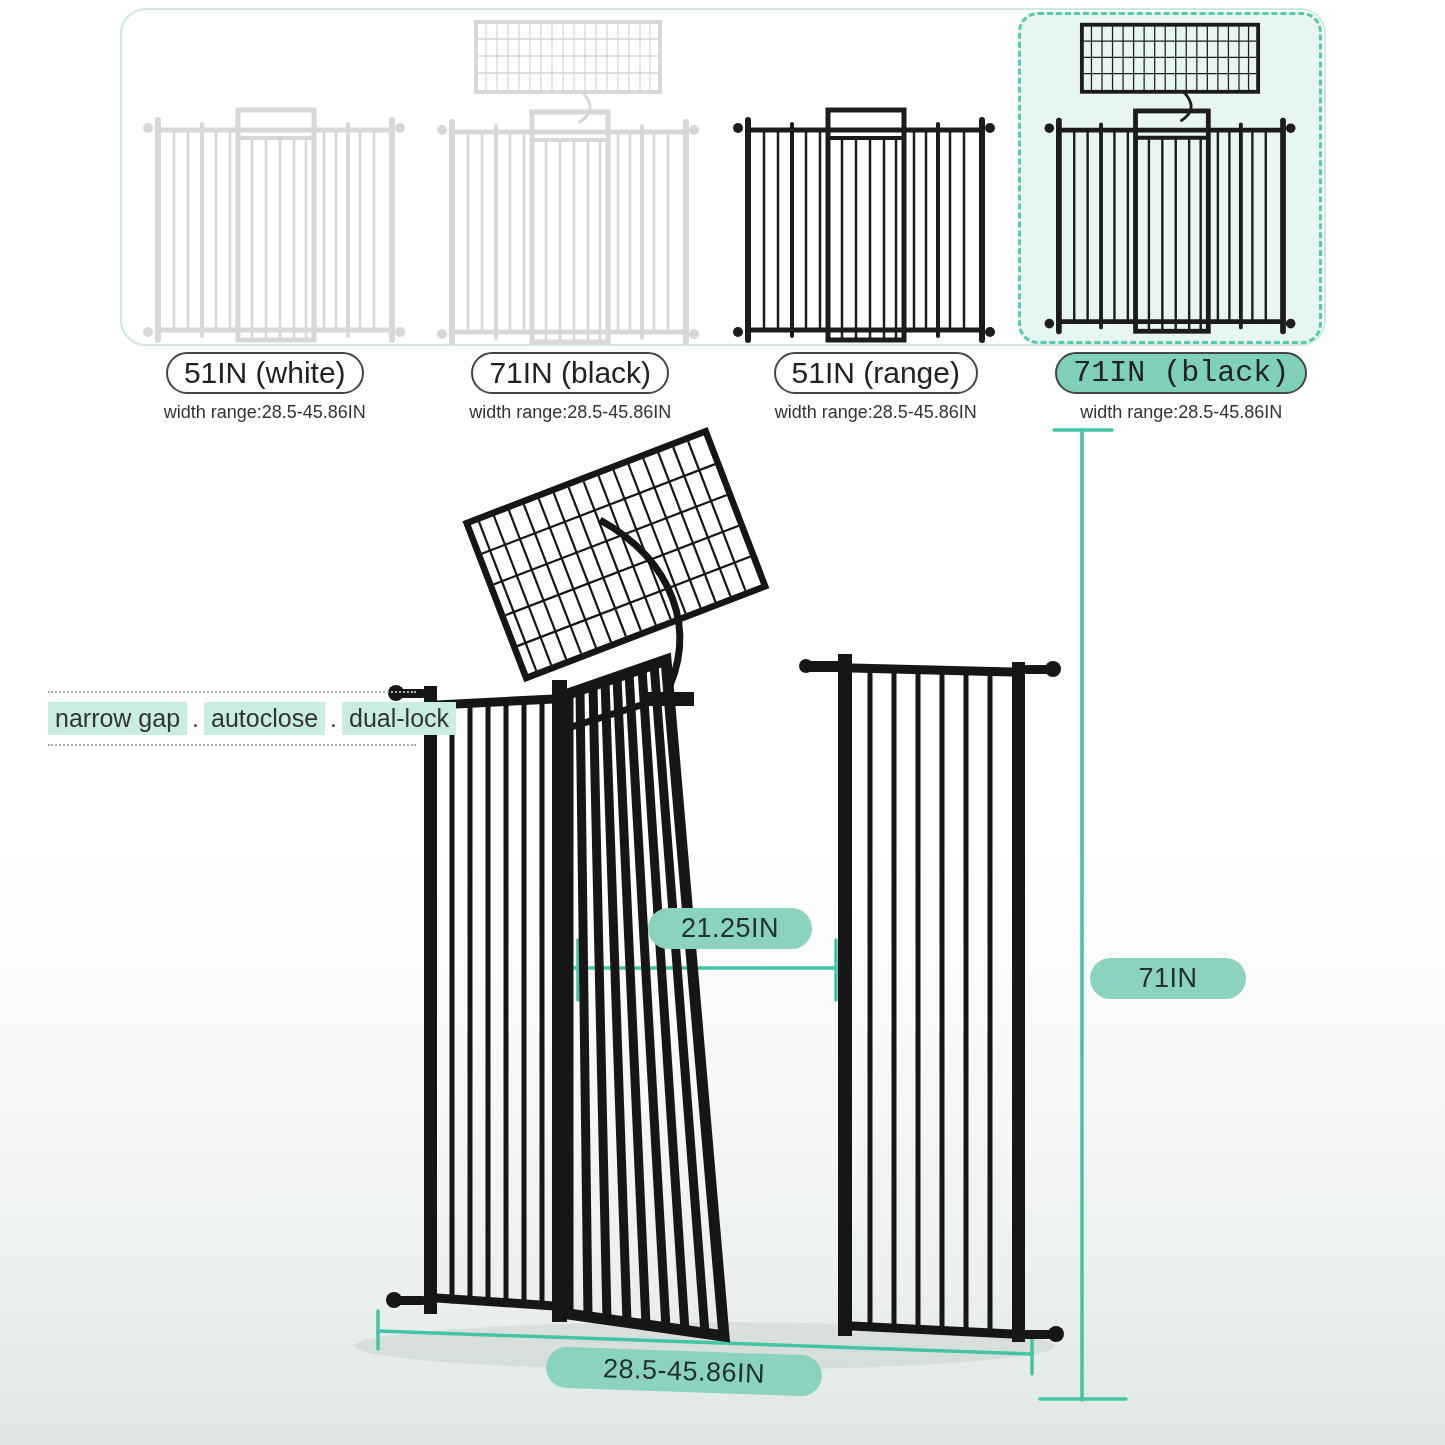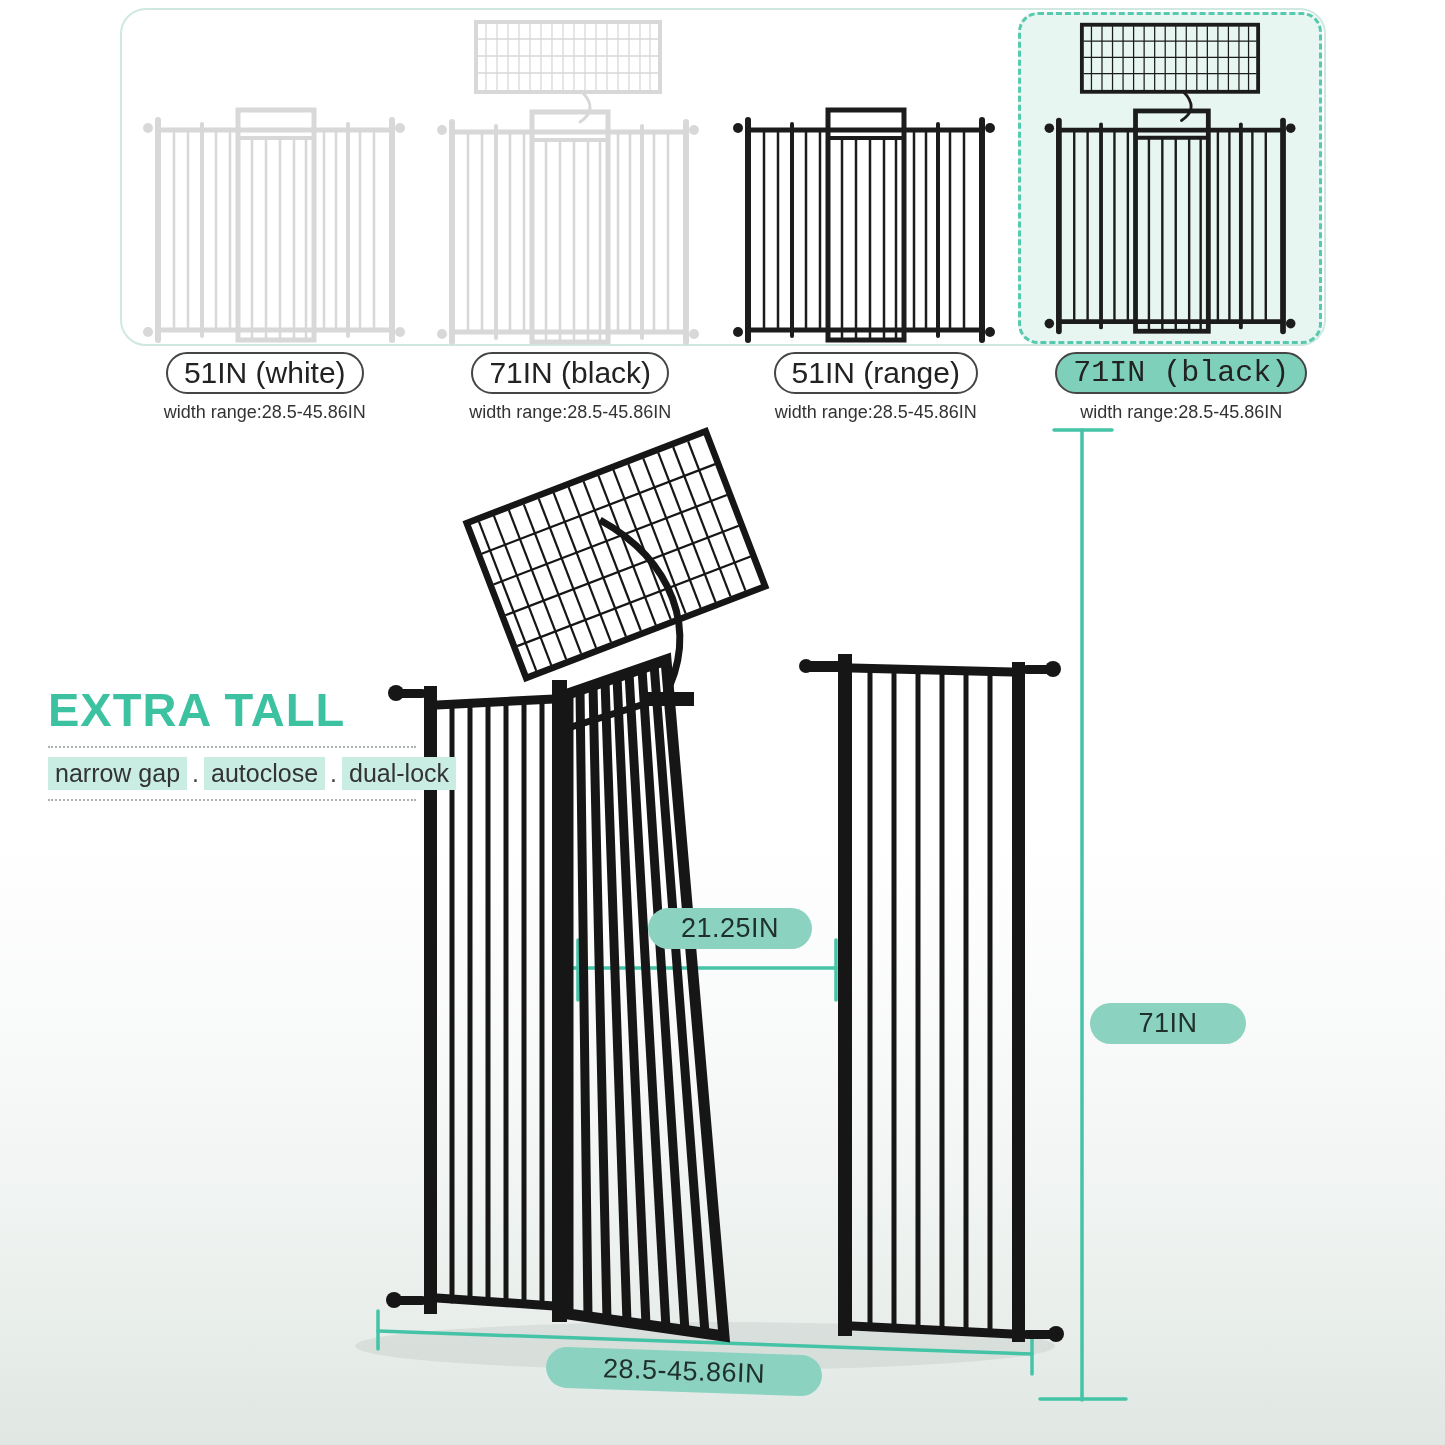--- a/index.html
+++ b/index.html
@@ -42,21 +42,21 @@
   .tags { display:flex; align-items:center; gap:5px; font-size:25px; color:#333; }
   .tag { background:#c9ede2; padding:2px 7px; white-space:nowrap; }
   .tag-sep { color:#444; }
 
   
   .dim-pill {
     position:absolute; background:#8bd2c0; color:#20312b; border-radius:999px;
     font-size:27px; padding:5px 0; text-align:center; letter-spacing:0.5px;
   }
   .door-width  { left:648px;  top:908px;  width:164px; }
-  .gate-height { left:1090px; top:1003px;  width:156px; }
+  .gate-height { left:1090px; top:958px;  width:156px; }
   .width-range { left:546px;  top:1351px; width:276px; transform:rotate(2deg); }
 </style>
 </head>
 <body>
 
 <div class="page">
 
   <div class="variants-box">
 
     <div class="thumb-cell" style="left:18px; top:88px;">
@@ -337,21 +337,20 @@
       <line x1="966" y1="673" x2="966" y2="1332" stroke-width="5"></line>
       <line x1="990" y1="673" x2="990" y2="1333" stroke-width="5"></line>
       <rect x="1023" y="665" width="28" height="9" rx="4" fill="#161616" stroke="none"></rect>
       <circle cx="1053" cy="669" r="8" fill="#161616" stroke="none"></circle>
       <rect x="1023" y="1330" width="30" height="9" rx="4" fill="#161616" stroke="none"></rect>
       <circle cx="1056" cy="1334" r="8" fill="#161616" stroke="none"></circle>
     </g>
   </svg>
 
   <div class="feature-block">
-    <div class="feature-heading">EXTRA TALL</div>
     <div class="dotted-rule"></div>
     <div class="tags">
       <span class="tag">narrow gap</span>
       <span class="tag-sep">.</span>
       <span class="tag">autoclose</span>
       <span class="tag-sep">.</span>
       <span class="tag">dual-lock</span>
     </div>
     <div class="dotted-rule"></div>
   </div>

